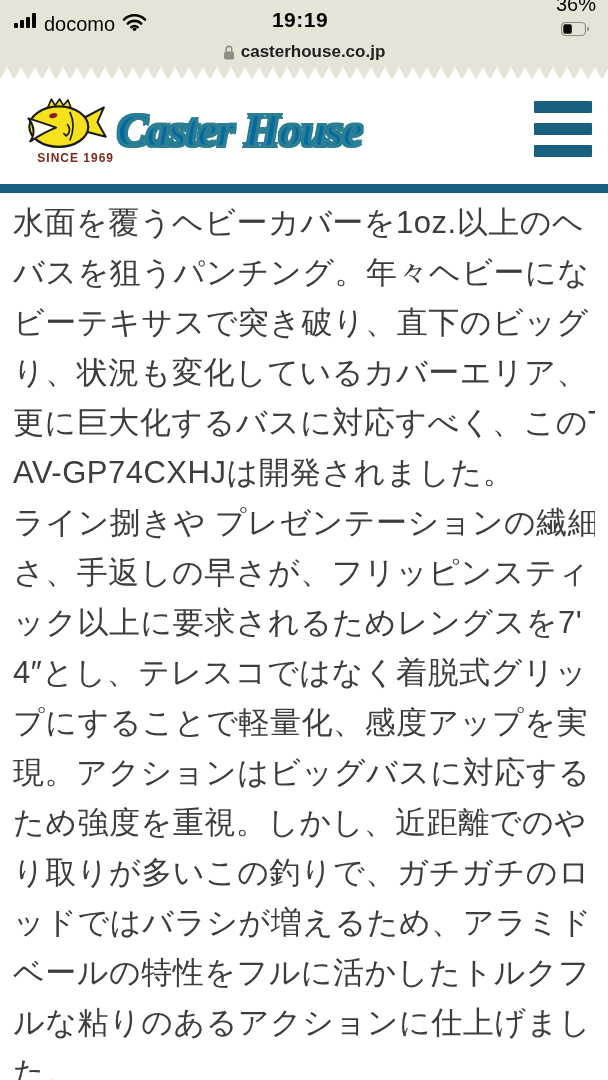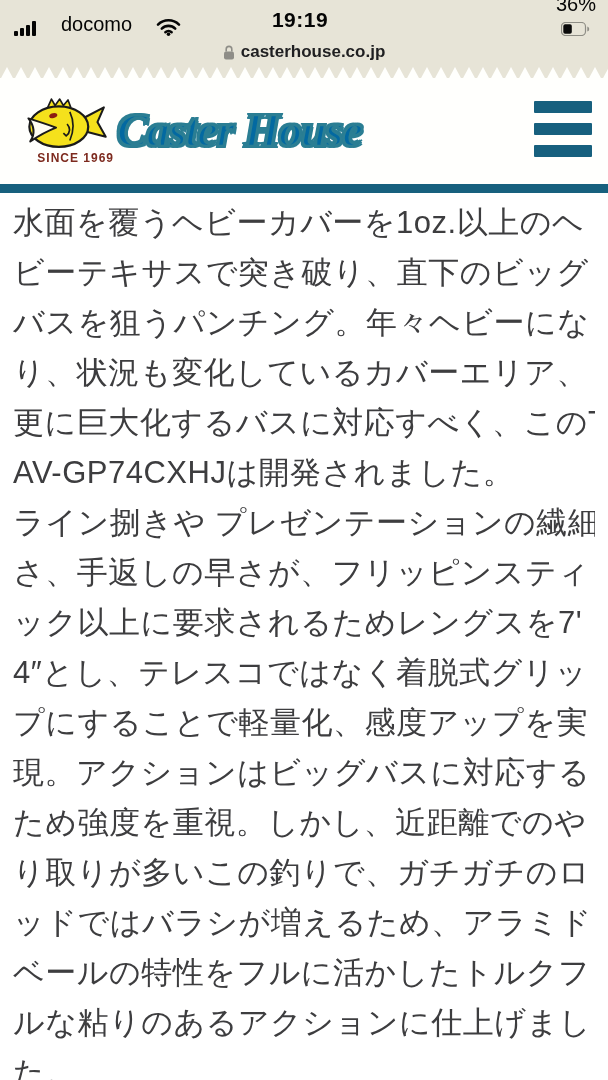--- a/index.html
+++ b/index.html
@@ -6,21 +6,21 @@
   body{
     width:608px;height:1080px;overflow:hidden;background:#ffffff;
     font-family:"Liberation Sans",sans-serif;position:relative;
   }
   
   .statusbar-wrap{background:#e7e4d7;}
   .status-row{
     height:36px;display:flex;align-items:flex-end;justify-content:space-between;
     padding:0 12px 2px 14px;position:relative;
   }
-  .status-left{display:flex;align-items:flex-end;gap:24px;margin-top:44px;}
+  .status-left{display:flex;align-items:flex-start;gap:7px;margin-top:44px;}
   .carrier{font-size:20px;color:#050505;font-weight:400;}
   .status-time{
     position:absolute;left:0;right:8px;top:8px;text-align:center;
     font-size:21px;font-weight:700;color:#050505;letter-spacing:0.5px;
   }
   .status-right{display:flex;align-items:center;gap:6px;flex-direction:column;}
   .battery-pct{font-size:20px;color:#050505;}
   .url-row{
     height:28px;display:flex;align-items:center;justify-content:center;gap:6px;
   }
@@ -154,22 +154,22 @@
     <div class="bar"></div>
     <div class="bar"></div>
     <div class="bar"></div>
   </div>
 </div>
 
 <div class="divider"></div>
 
 <div class="content">
     <div class="text-line">水面を覆うヘビーカバーを1oz.以上のヘ</div>
+    <div class="text-line">バスを狙うパンチング。年々ヘビーにな</div>
     <div class="text-line">ビーテキサスで突き破り、直下のビッグ</div>
-    <div class="text-line">バスを狙うパンチング。年々ヘビーにな</div>
     <div class="text-line">り、状況も変化しているカバーエリア、</div>
     <div class="text-line">更に巨大化するバスに対応すべく、このT</div>
     <div class="text-line">AV-GP74CXHJは開発されました。</div>
     <div class="text-line">ライン捌きや プレゼンテーションの繊細</div>
     <div class="text-line">さ、手返しの早さが、フリッピンスティ</div>
     <div class="text-line">ック以上に要求されるためレングスを7'</div>
     <div class="text-line">4″とし、テレスコではなく着脱式グリッ</div>
     <div class="text-line">プにすることで軽量化、感度アップを実</div>
     <div class="text-line">現。アクションはビッグバスに対応する</div>
     <div class="text-line">ため強度を重視。しかし、近距離でのや</div>

